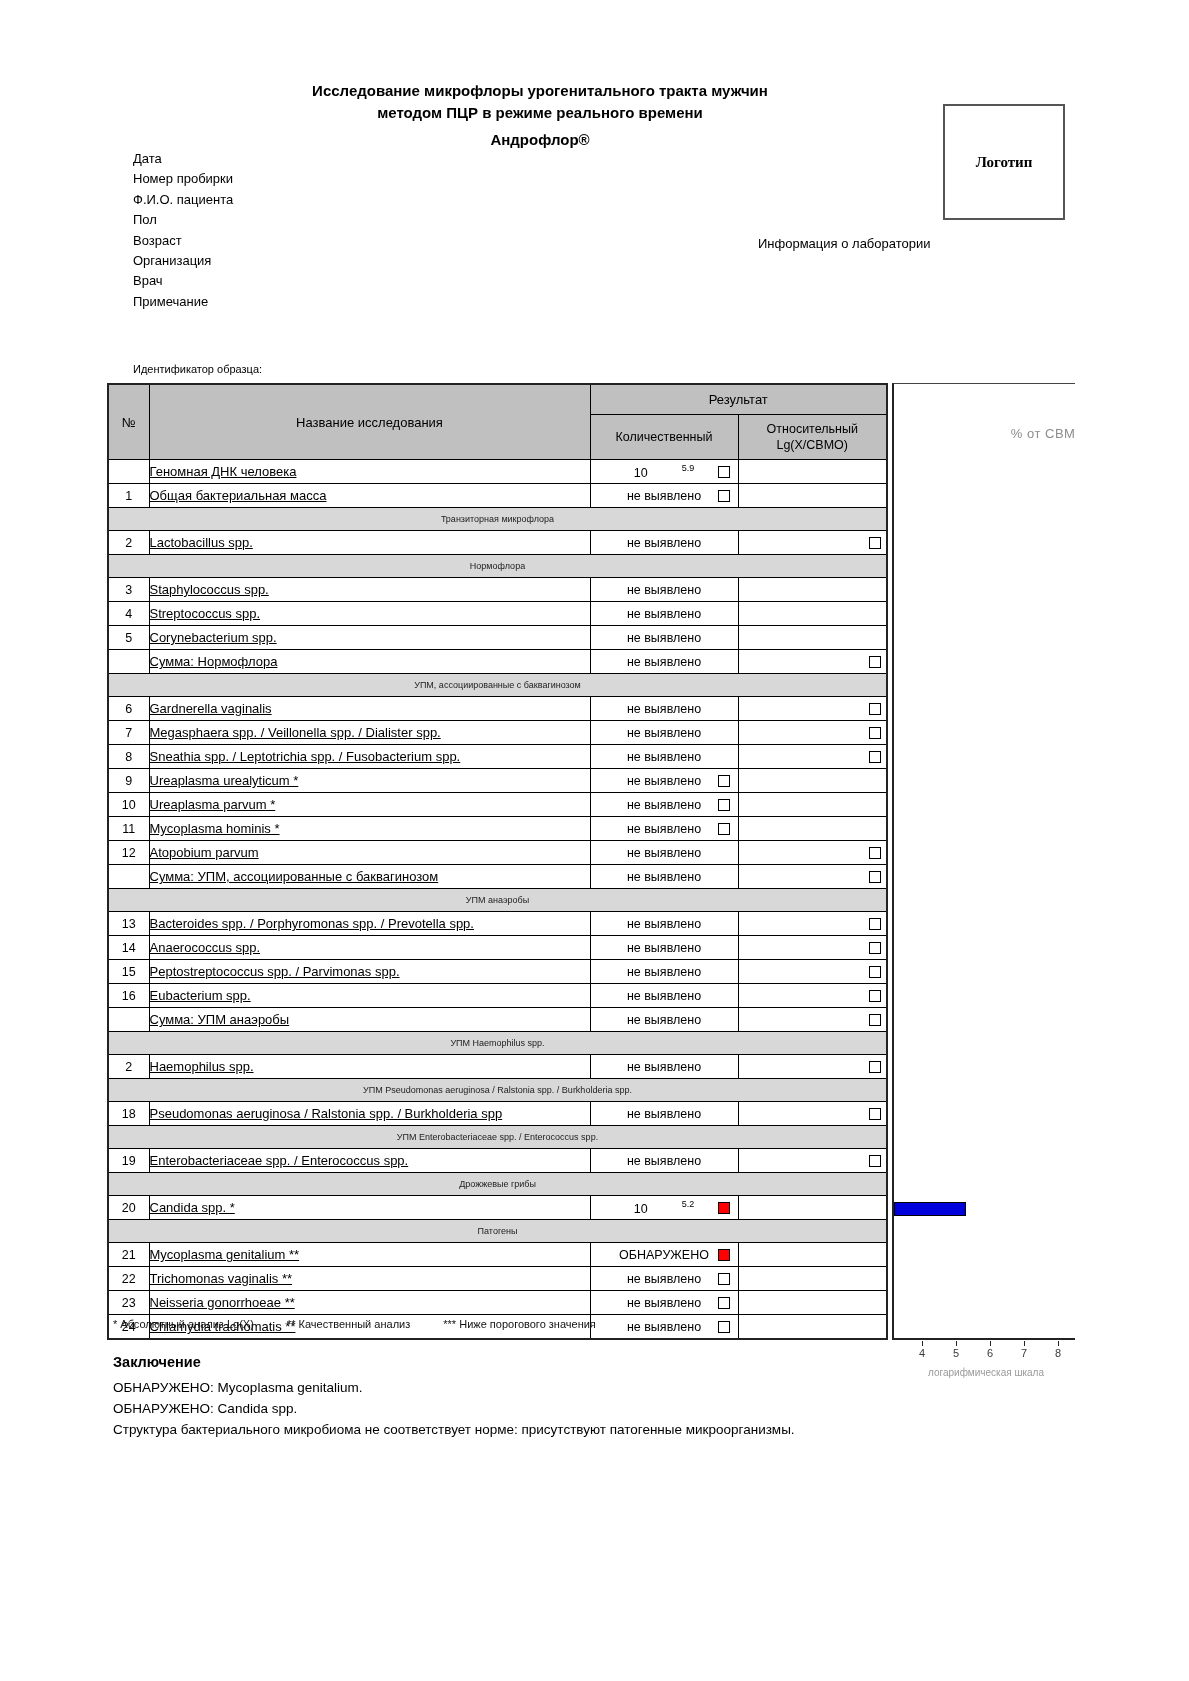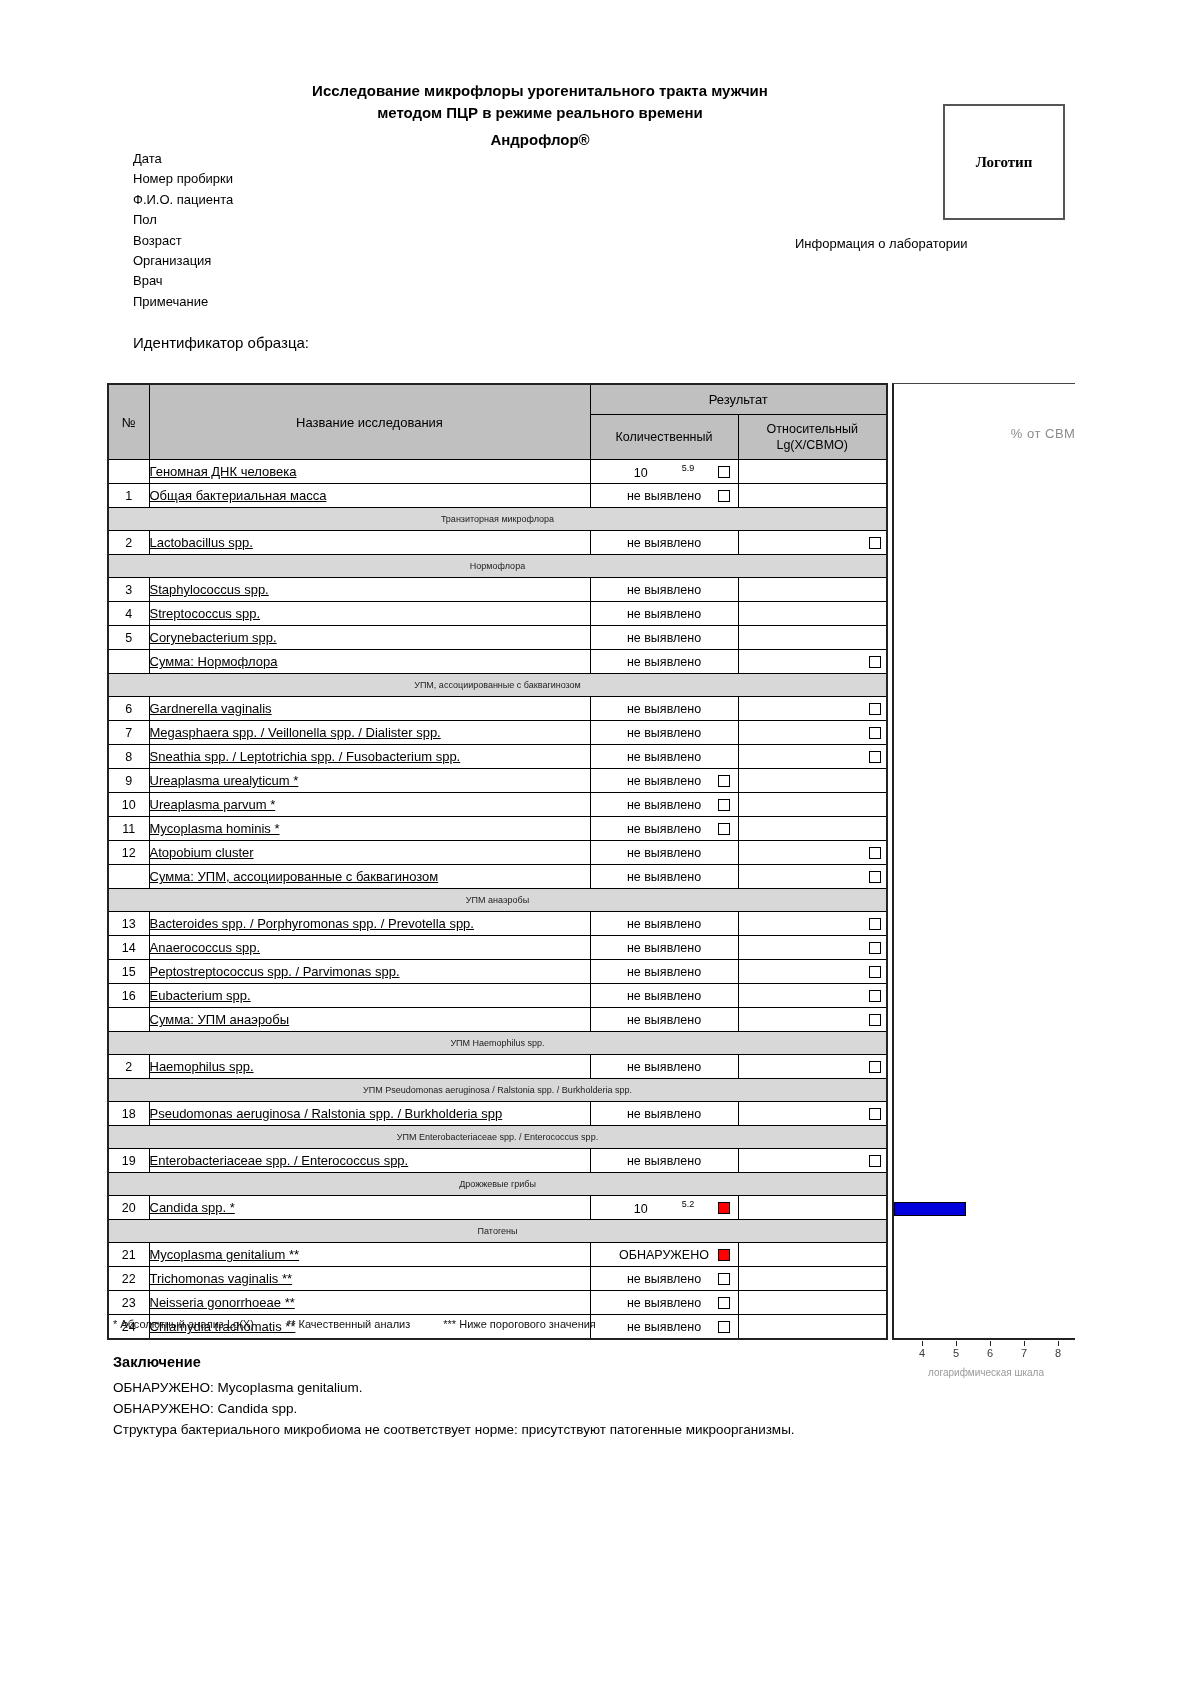--- a/index.html
+++ b/index.html
@@ -6,23 +6,23 @@
   body{width:1189px;height:1681px;position:relative;font-family:"Liberation Sans","DejaVu Sans",sans-serif;color:#000;}
   .page{position:absolute;left:0;top:0;width:1075px;height:1681px;background:#fff;overflow:hidden;}
 
   
   .title-block{position:absolute;left:140px;top:80px;width:800px;text-align:center;font-weight:bold;}
   .title-line{font-size:15px;line-height:22px;}
   .title-product{font-size:15px;margin-top:7px;}
   .logo-box{position:absolute;left:943px;top:104px;width:118px;height:112px;border:2px solid #555;
     display:flex;align-items:center;justify-content:center;background:#fff;
     font-family:"Liberation Serif","DejaVu Serif",serif;font-weight:bold;font-size:15px;}
-  .lab-info{position:absolute;left:758px;top:236px;font-size:13px;margin-left:37px;}
+  .lab-info{position:absolute;left:758px;top:236px;font-size:13px;}
   .patient-fields{position:absolute;left:133px;top:149px;font-size:13px;line-height:20.4px;}
-  .sample-id{position:absolute;left:133px;top:334px;font-size:15px;}
+  .sample-id{position:absolute;left:133px;top:363px;font-size:11px;}
 
   
   #report-table{position:absolute;left:107px;top:383px;width:779px;border-collapse:collapse;table-layout:fixed;
     border:2px solid #222;}
   #report-table th,#report-table td{border:1px solid #000;padding:0;overflow:hidden;white-space:nowrap;}
   thead th{background:var(--header-bg);font-size:13px;}
   tr.h1 th{height:29px;font-weight:normal;}
   tr.h2 th{height:44px;font-weight:normal;font-size:12.5px;border-bottom:2px solid #222;line-height:16px;}
   .h-num,.h-name{font-weight:bold;}
   .section-row td{background:var(--section-bg);height:22px;text-align:center;font-size:9px;color:#222;
@@ -202,21 +202,21 @@
           <td class="c-rel"></td>
         </tr>
         <tr class="data-row">
           <td class="c-num">11</td>
           <td class="c-name">Mycoplasma hominis *</td>
           <td class="c-quant"><span class="q-text">не выявлено</span><span class="box"></span></td>
           <td class="c-rel"></td>
         </tr>
         <tr class="data-row">
           <td class="c-num">12</td>
-          <td class="c-name">Atopobium cluster</td>
+          <td class="c-name">Atopobium parvum</td>
           <td class="c-quant"><span class="q-text">не выявлено</span></td>
           <td class="c-rel">
             <span class="box"></span>
           </td>
         </tr>
         <tr class="data-row">
           <td class="c-num"></td>
           <td class="c-name">Сумма: УПМ, ассоциированные с баквагинозом</td>
           <td class="c-quant"><span class="q-text">не выявлено</span></td>
           <td class="c-rel">

